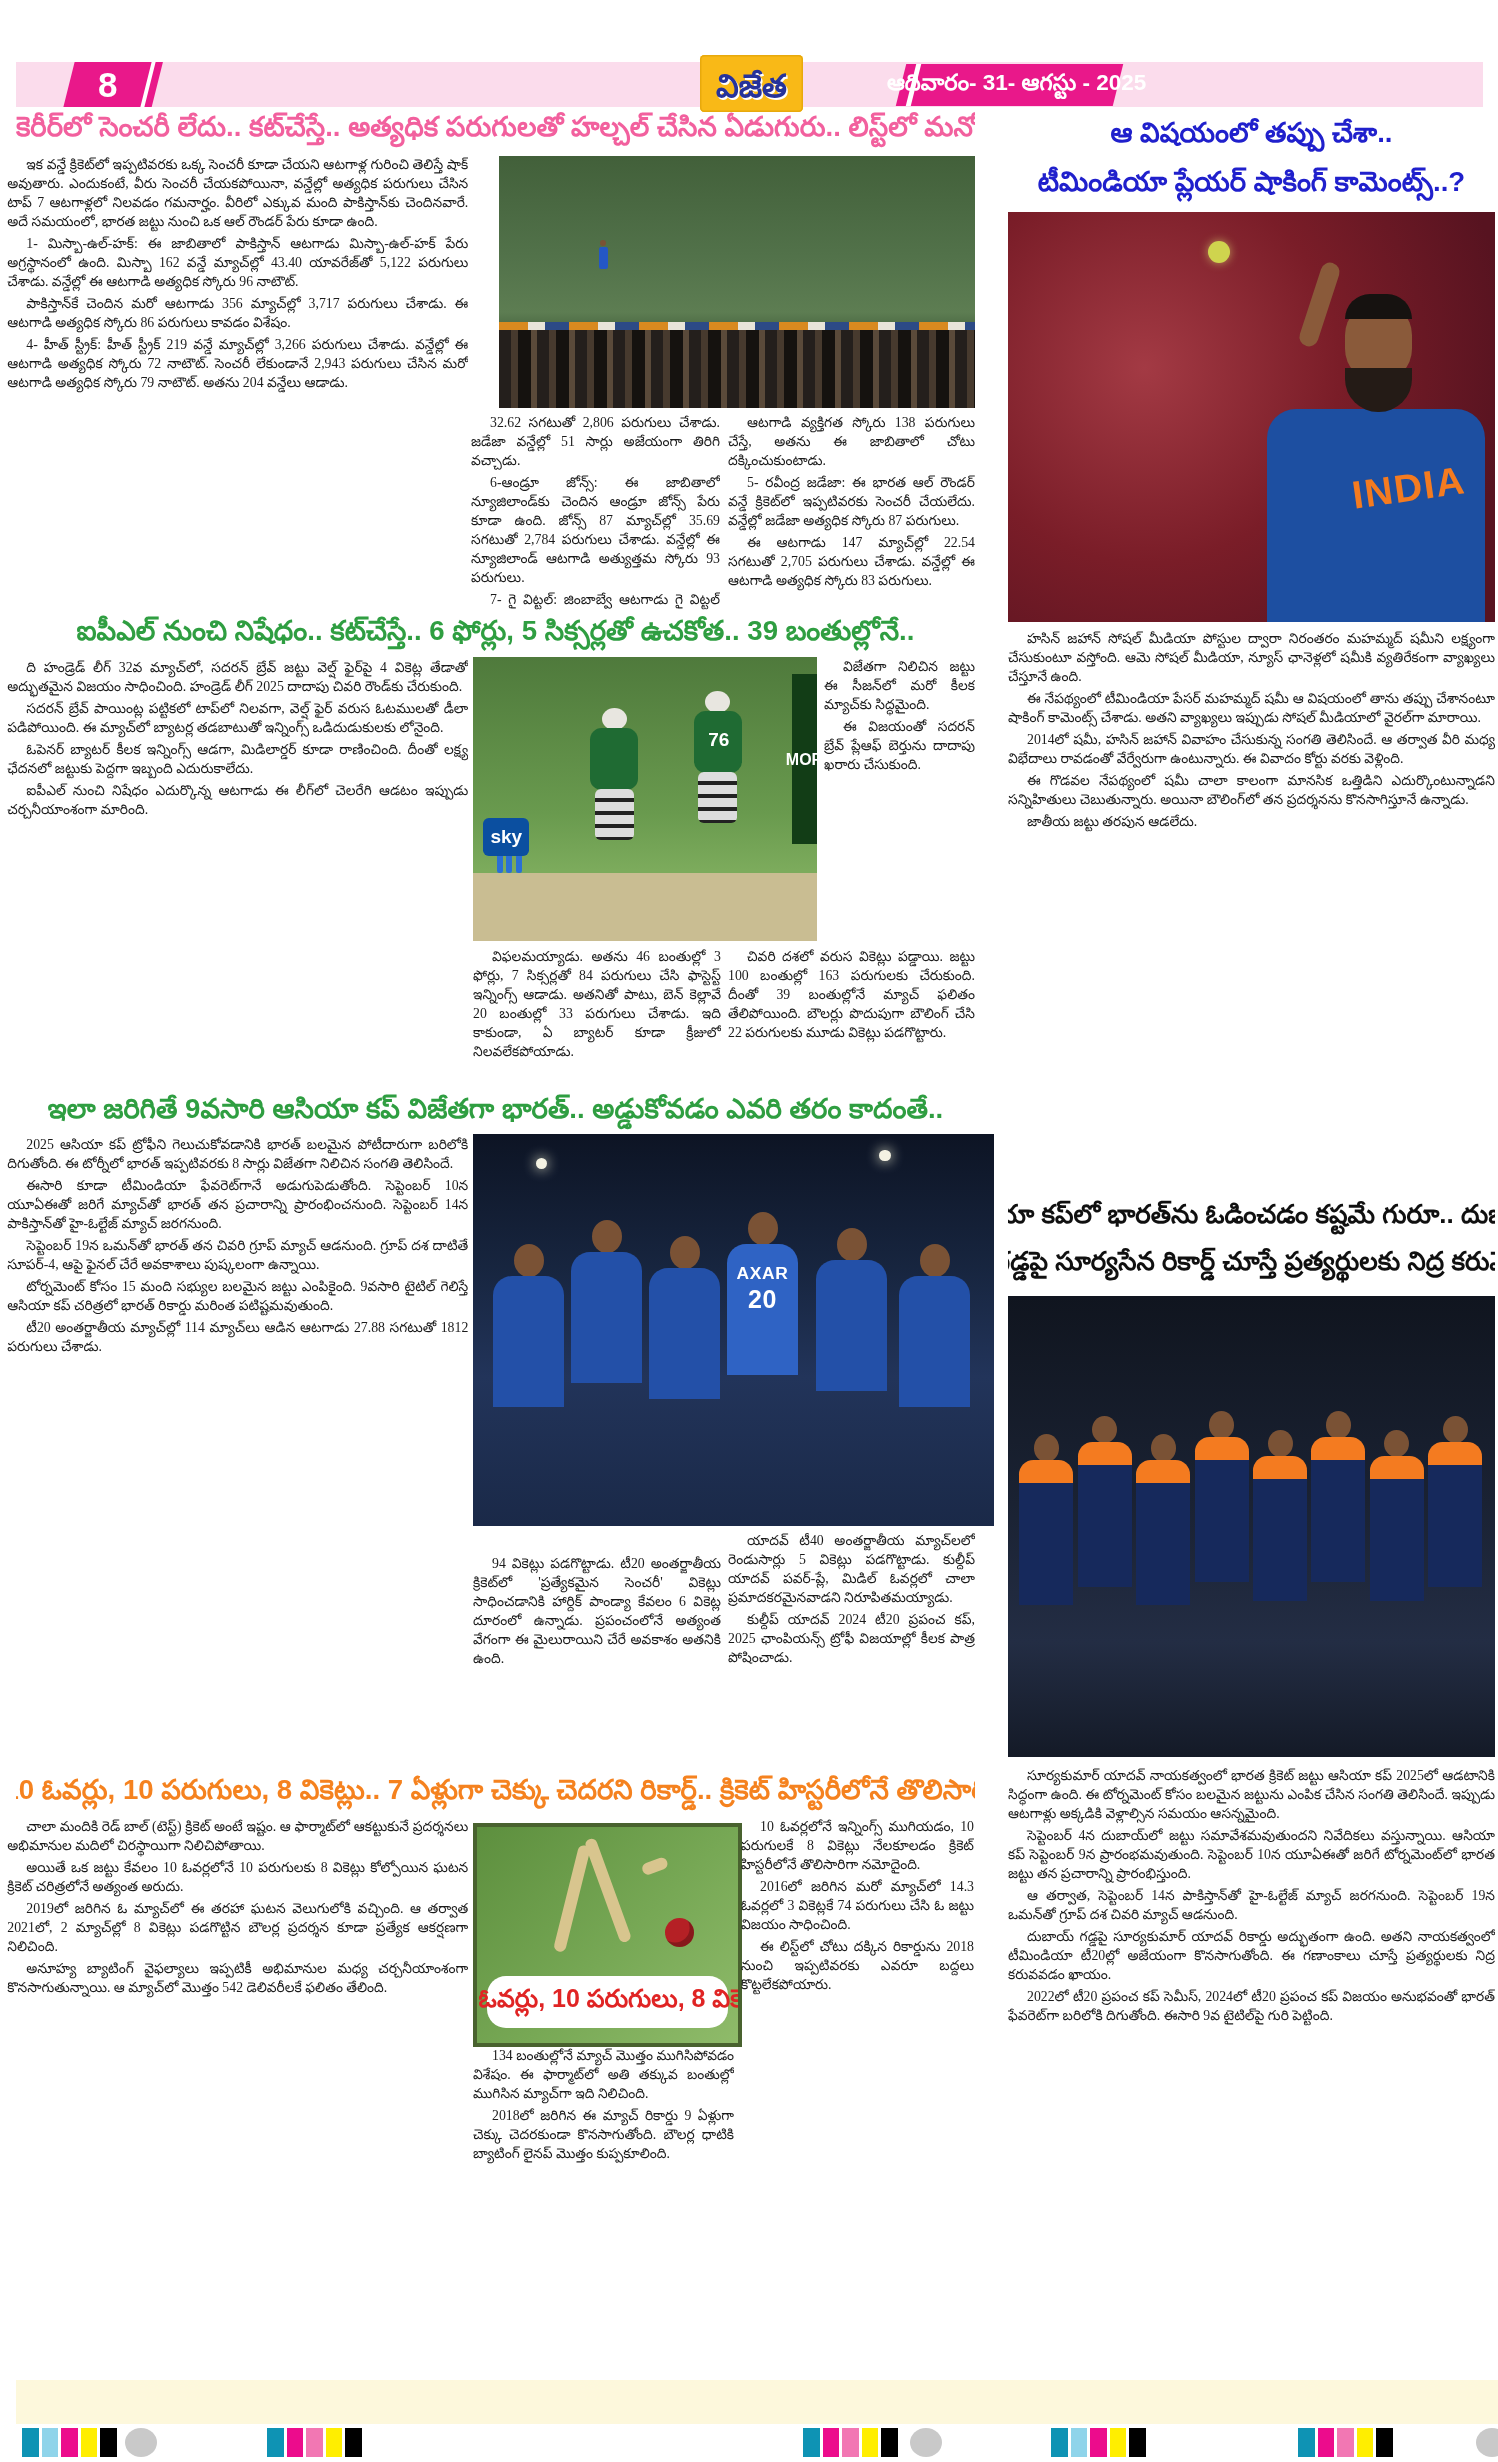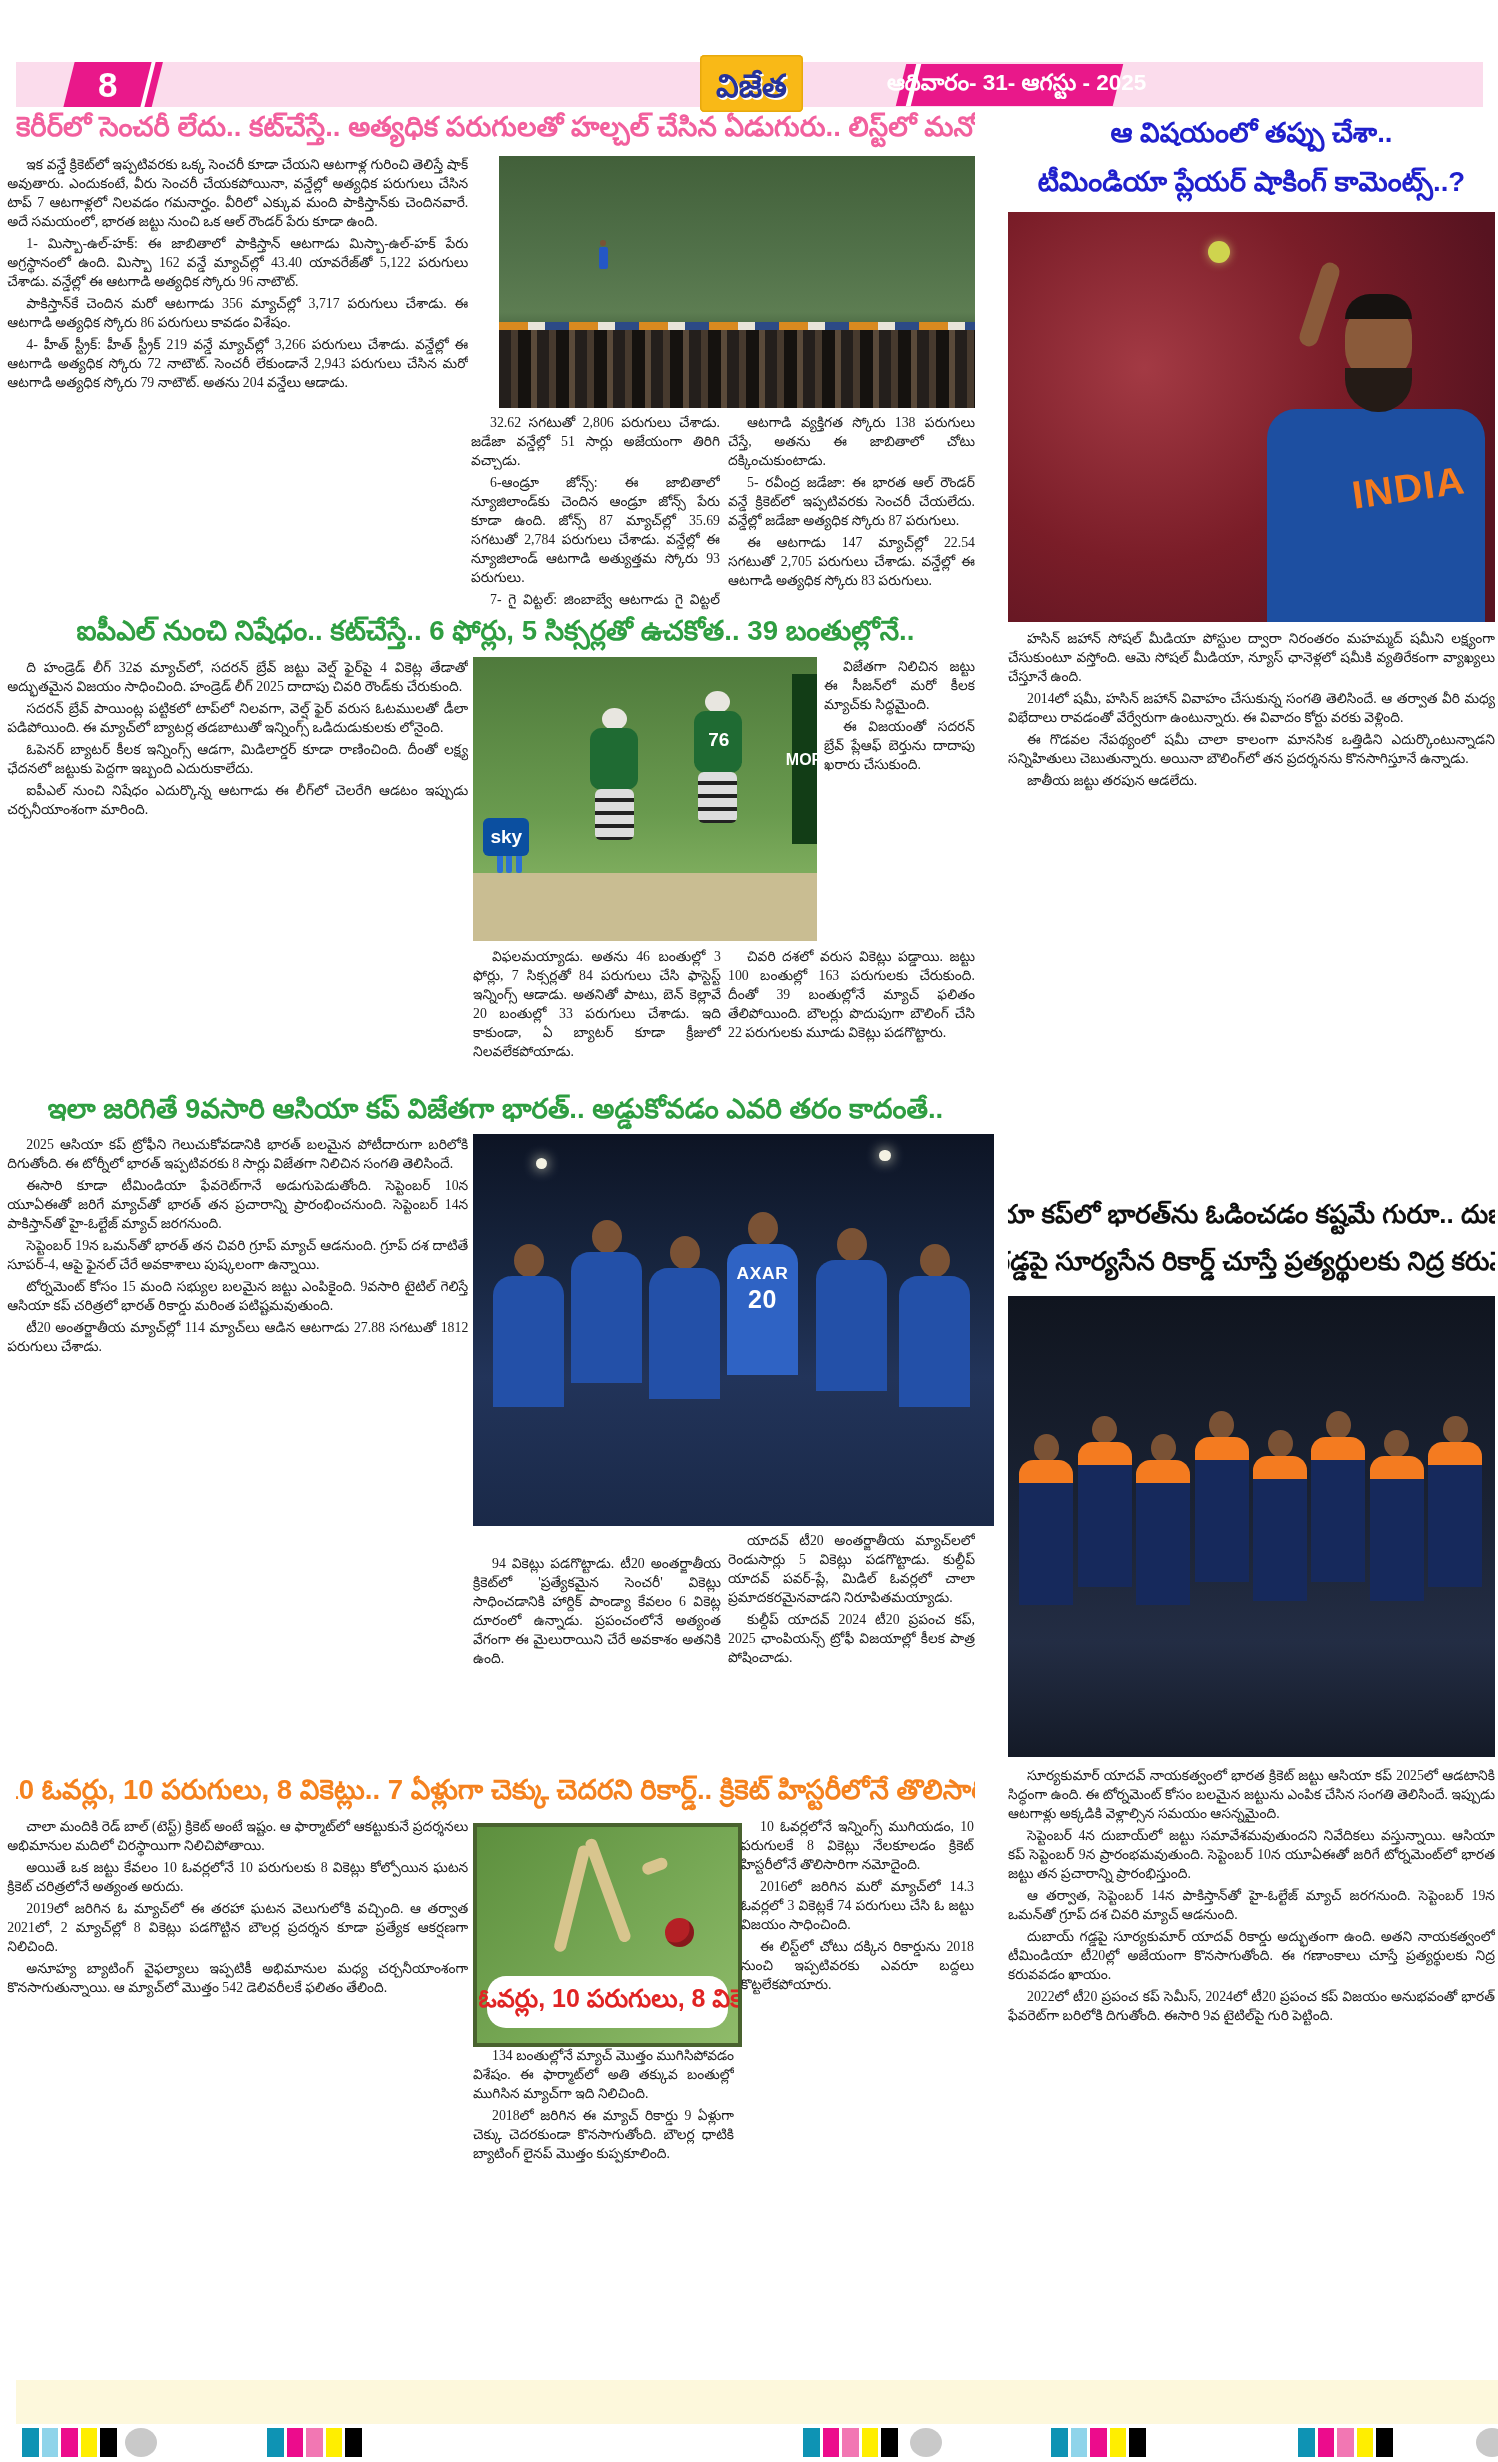--- a/index.html
+++ b/index.html
@@ -155,20 +155,21 @@
     <div class="ph2-jersey"></div>
     <div class="ph2-head"></div>
     <div class="ph2-hair"></div>
     <div class="ph2-beard"></div>
     <div class="ph2-jtext">INDIA</div>
   </div>
 
   <div class="abs col" style="left:1008px;top:629px;width:487px;height:560px;">
 
   <p>హసిన్ జహాన్ సోషల్ మీడియా పోస్టుల ద్వారా నిరంతరం మహమ్మద్ షమీని లక్ష్యంగా చేసుకుంటూ వస్తోంది. ఆమె సోషల్ మీడియా, న్యూస్ ఛానెళ్లలో షమీకి వ్యతిరేకంగా వ్యాఖ్యలు చేస్తూనే ఉంది.</p>
+      <p>ఈ నేపథ్యంలో టీమిండియా పేసర్ మహమ్మద్ షమీ ఆ విషయంలో తాను తప్పు చేశానంటూ షాకింగ్ కామెంట్స్ చేశాడు. అతని వ్యాఖ్యలు ఇప్పుడు సోషల్ మీడియాలో వైరల్‌గా మారాయి.</p>
       <p>2014లో షమీ, హసిన్ జహాన్ వివాహం చేసుకున్న సంగతి తెలిసిందే. ఆ తర్వాత వీరి మధ్య విభేదాలు రావడంతో వేర్వేరుగా ఉంటున్నారు. ఈ వివాదం కోర్టు వరకు వెళ్లింది.</p>
       <p>ఈ గొడవల నేపథ్యంలో షమీ చాలా కాలంగా మానసిక ఒత్తిడిని ఎదుర్కొంటున్నాడని సన్నిహితులు చెబుతున్నారు. అయినా బౌలింగ్‌లో తన ప్రదర్శనను కొనసాగిస్తూనే ఉన్నాడు.</p>
       <p>జాతీయ జట్టు తరపున ఆడలేదు.</p>
     </div>
 
   <div class="abs headline h-green" style="left:16px;top:613px;width:959px;height:42px;">ఐపీఎల్ నుంచి నిషేధం.. కట్‌చేస్తే.. 6 ఫోర్లు, 5 సిక్సర్లతో ఉచకోత.. 39 బంతుల్లోనే..</div>
 
   <div class="abs col" style="left:7.3px;top:658px;width:461px;height:429px;">
 
   <p>ది హండ్రెడ్ లీగ్ 32వ మ్యాచ్‌లో, సదరన్ బ్రేవ్ జట్టు వెల్ష్ ఫైర్‌పై 4 వికెట్ల తేడాతో అద్భుతమైన విజయం సాధించింది. హండ్రెడ్ లీగ్ 2025 దాదాపు చివరి రౌండ్‌కు చేరుకుంది.</p>
@@ -254,21 +255,21 @@
         <div class="bd"></div>
       </div>
   </div>
 
   <div class="abs col" style="left:473px;top:1554px;width:248px;height:236px;">
 
   <p>94 వికెట్లు పడగొట్టాడు. టీ20 అంతర్జాతీయ క్రికెట్‌లో 'ప్రత్యేకమైన సెంచరీ' వికెట్లు సాధించడానికి హార్దిక్ పాండ్యా కేవలం 6 వికెట్ల దూరంలో ఉన్నాడు. ప్రపంచంలోనే అత్యంత వేగంగా ఈ మైలురాయిని చేరే అవకాశం అతనికి ఉంది.</p>
     </div>
   <div class="abs col" style="left:728px;top:1531px;width:247px;height:236px;">
 
-  <p>యాదవ్ టీ20 అంతర్జాతీయ మ్యాచ్‌లలో రెండుసార్లు 5 వికెట్లు పడగొట్టాడు. కుల్దీప్ యాదవ్ పవర్-ప్లే, మిడిల్ ఓవర్లలో చాలా ప్రమాదకరమైనవాడని నిరూపితమయ్యాడు.</p>
+  <p>యాదవ్ టీ40 అంతర్జాతీయ మ్యాచ్‌లలో రెండుసార్లు 5 వికెట్లు పడగొట్టాడు. కుల్దీప్ యాదవ్ పవర్-ప్లే, మిడిల్ ఓవర్లలో చాలా ప్రమాదకరమైనవాడని నిరూపితమయ్యాడు.</p>
       <p>కుల్దీప్ యాదవ్ 2024 టీ20 ప్రపంచ కప్, 2025 ఛాంపియన్స్ ట్రోఫీ విజయాల్లో కీలక పాత్ర పోషించాడు.</p>
     </div>
 
   <div class="abs headline h-orange" style="left:16px;top:1772px;width:959px;height:42px;">10 ఓవర్లు, 10 పరుగులు, 8 వికెట్లు.. 7 ఏళ్లుగా చెక్కు చెదరని రికార్డ్.. క్రికెట్ హిస్టరీలోనే తొలిసారి</div>
 
   <div class="abs col" style="left:7.3px;top:1817px;width:461px;height:560px;">
 
   <p>చాలా మందికి రెడ్ బాల్ (టెస్ట్) క్రికెట్ అంటే ఇష్టం. ఆ ఫార్మాట్‌లో ఆకట్టుకునే ప్రదర్శనలు అభిమానుల మదిలో చిరస్థాయిగా నిలిచిపోతాయి.</p>
       <p>అయితే ఒక జట్టు కేవలం 10 ఓవర్లలోనే 10 పరుగులకు 8 వికెట్లు కోల్పోయిన ఘటన క్రికెట్ చరిత్రలోనే అత్యంత అరుదు.</p>
       <p>2019లో జరిగిన ఓ మ్యాచ్‌లో ఈ తరహా ఘటన వెలుగులోకి వచ్చింది. ఆ తర్వాత 2021లో, 2 మ్యాచ్‌ల్లో 8 వికెట్లు పడగొట్టిన బౌలర్ల ప్రదర్శన కూడా ప్రత్యేక ఆకర్షణగా నిలిచింది.</p>

